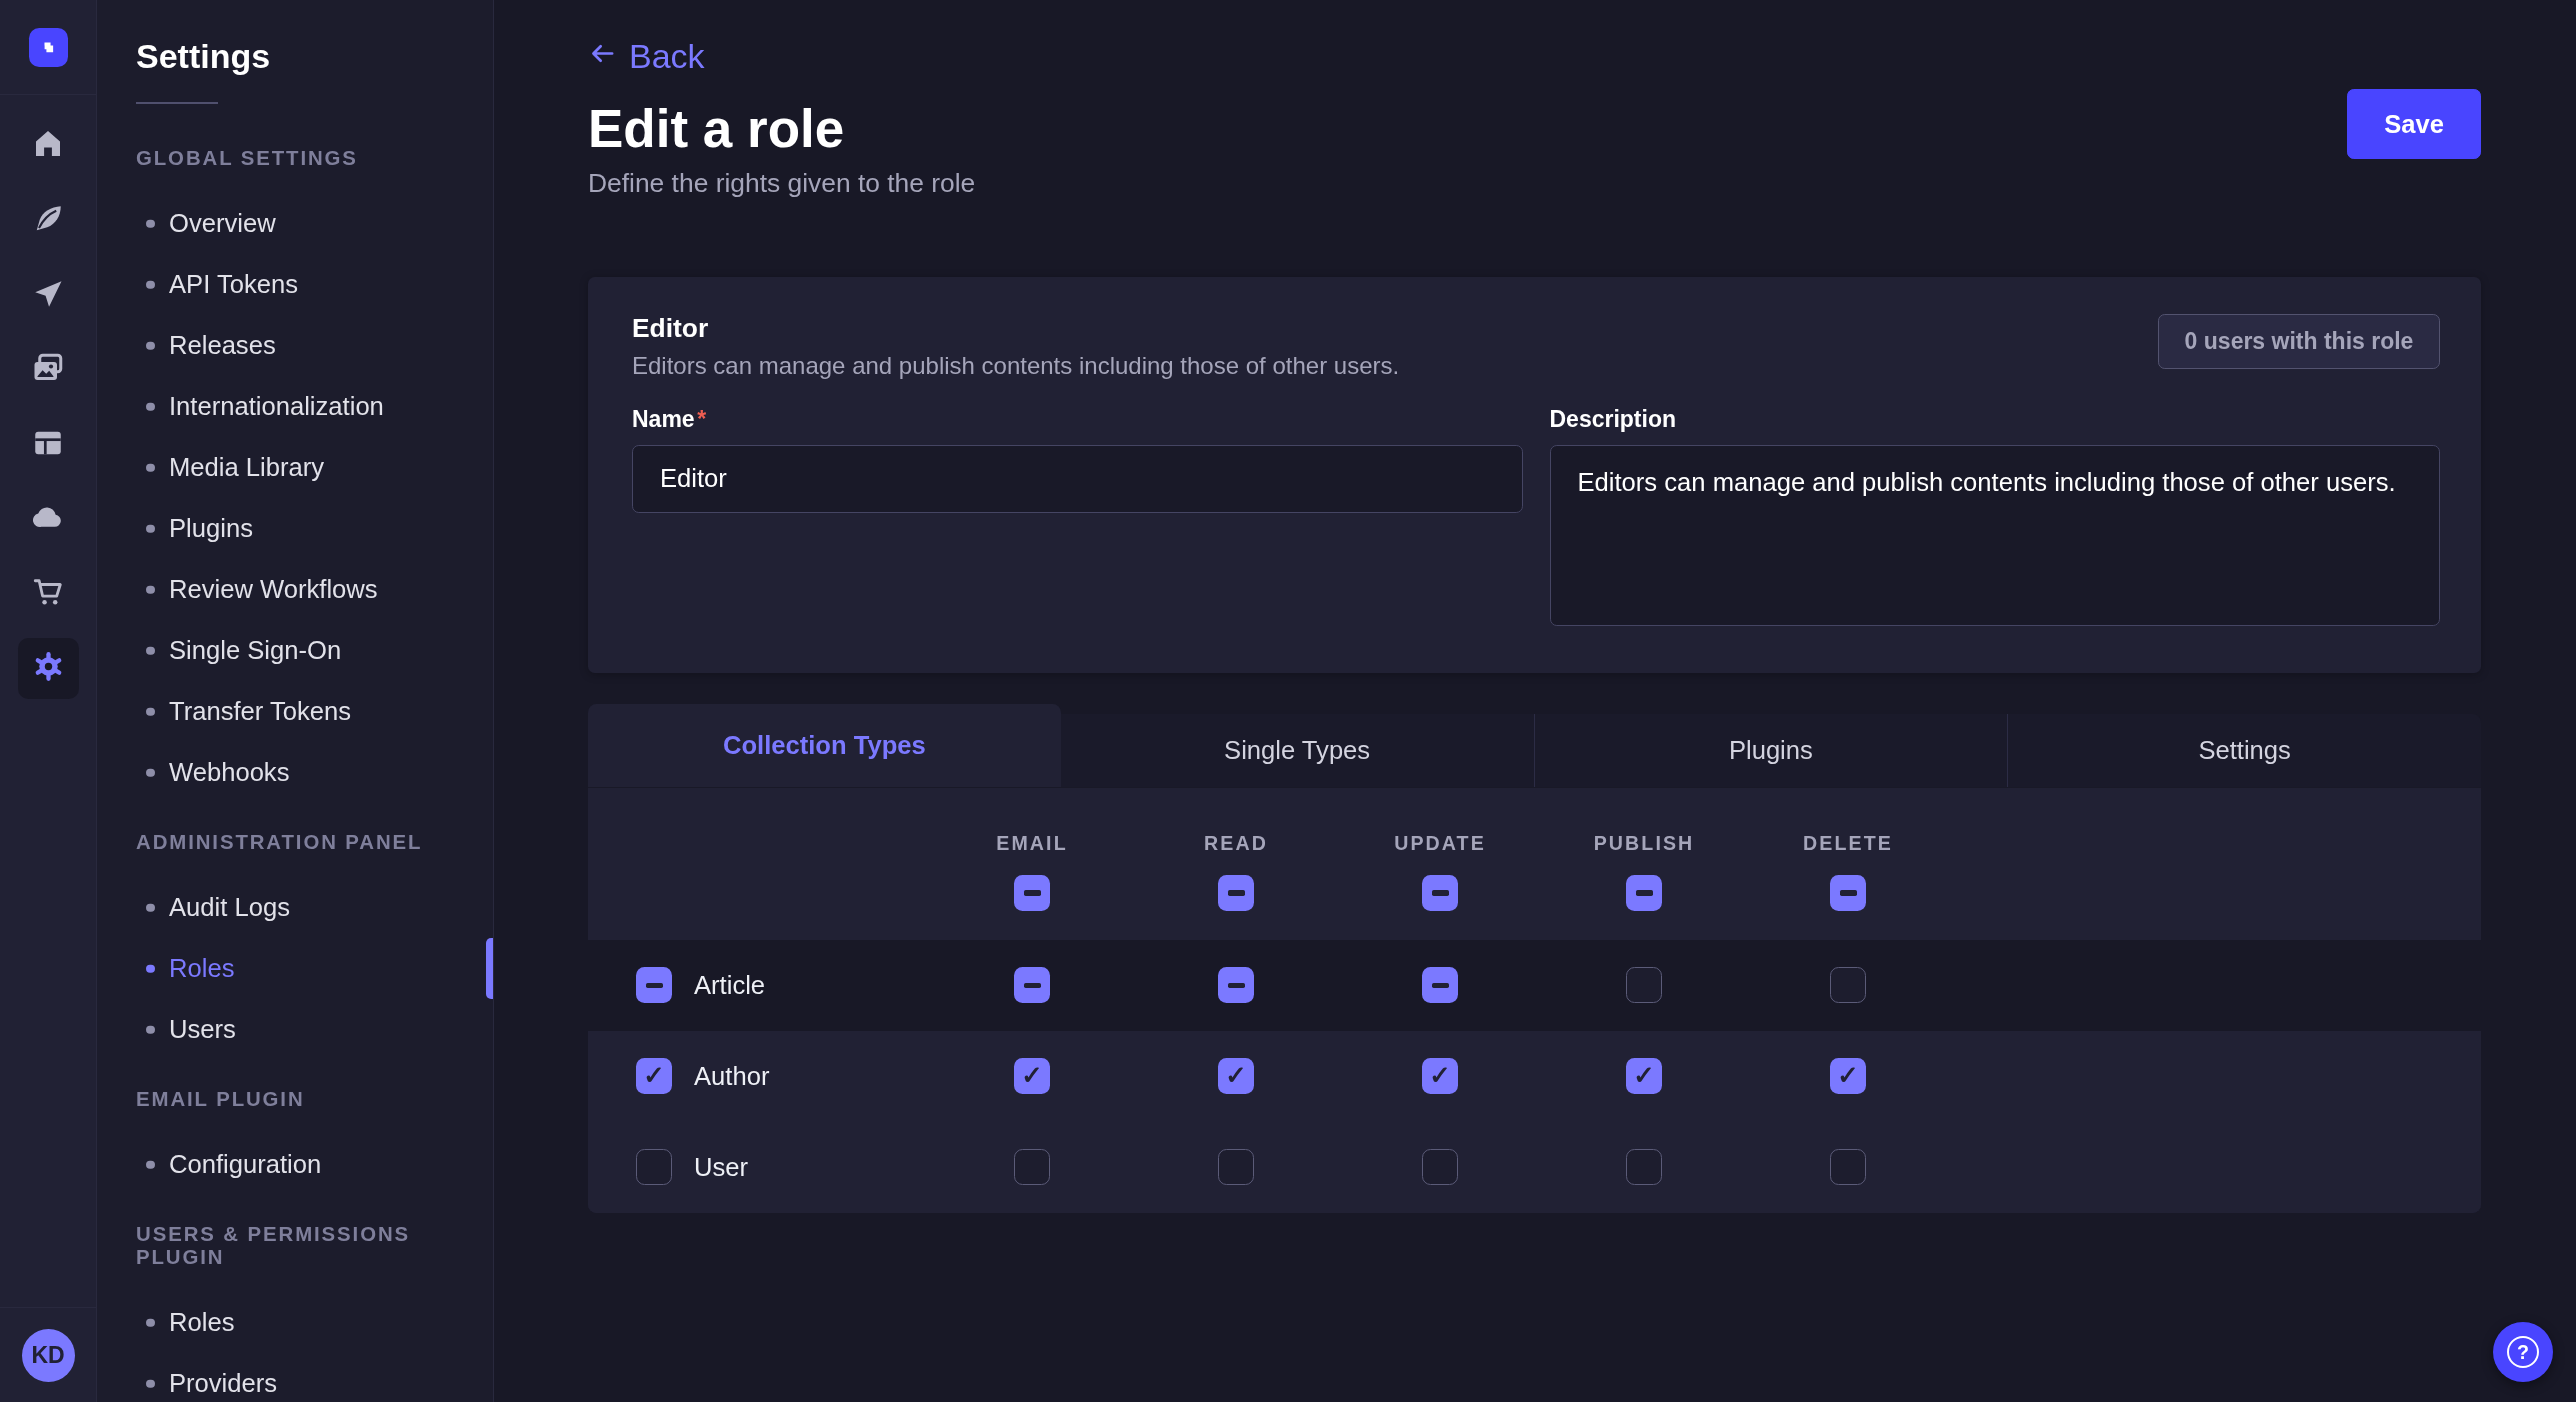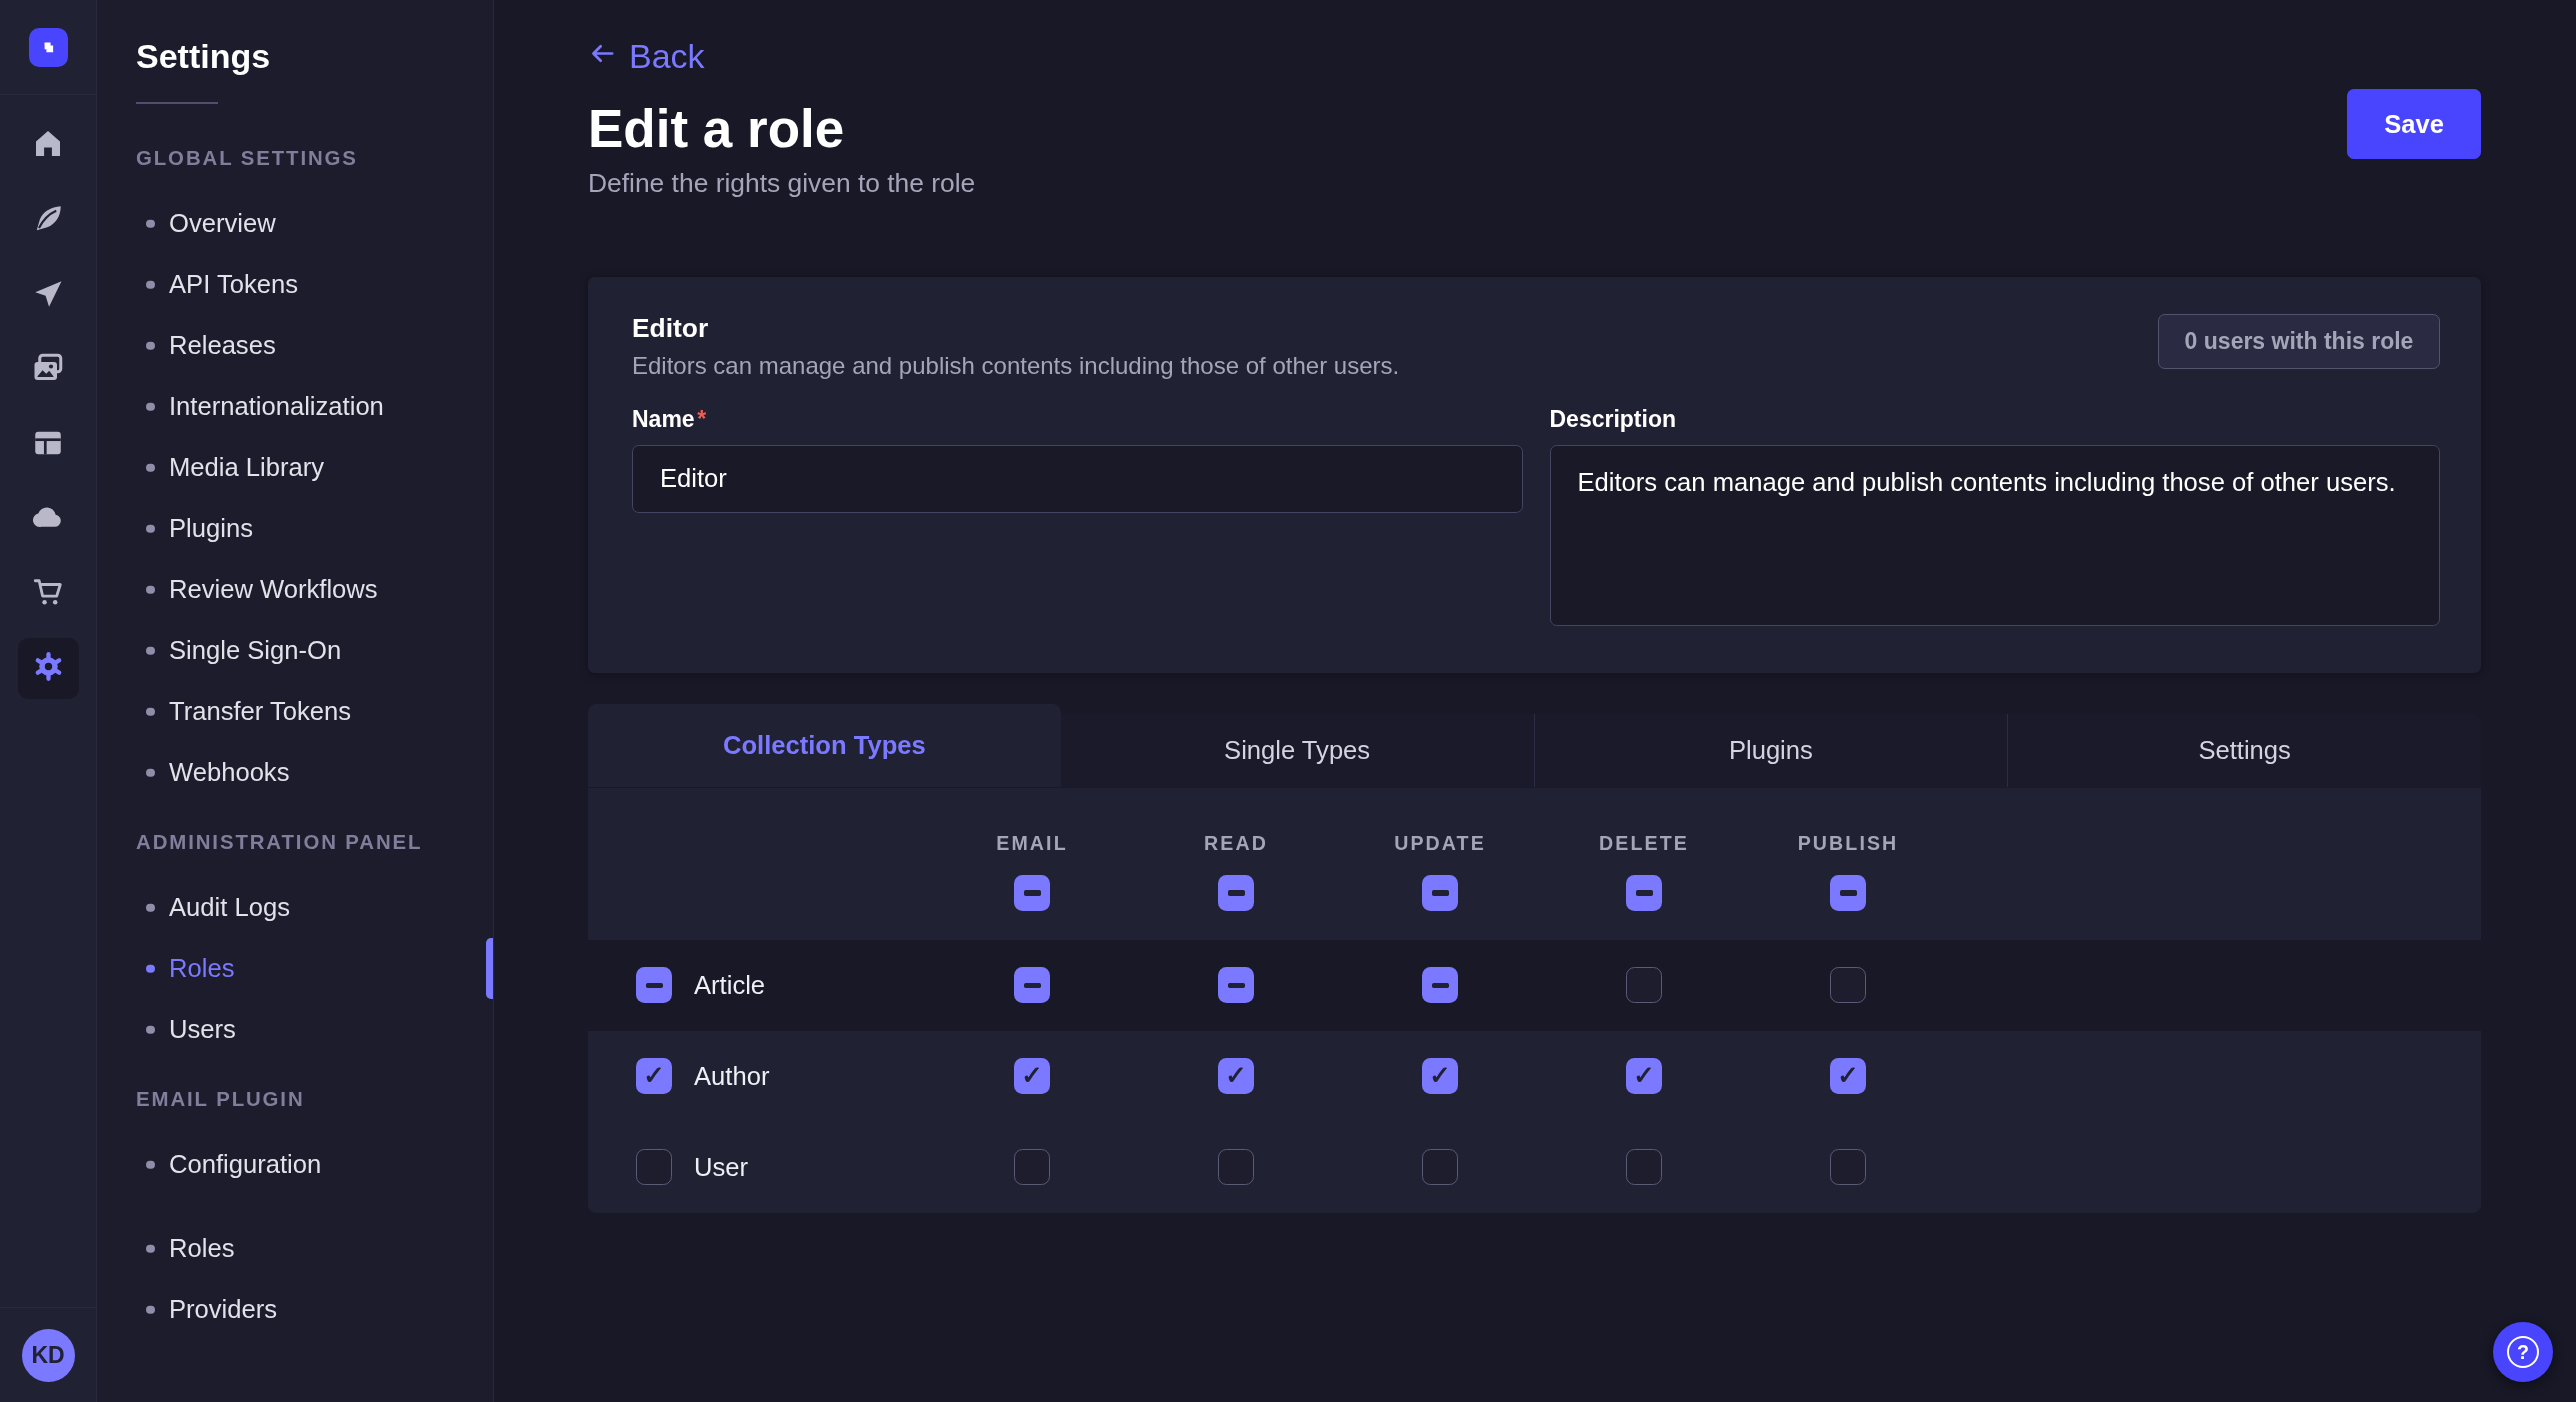--- a/index.html
+++ b/index.html
@@ -221,20 +221,21 @@
         </li>
     </ul>
 
     <div class="nav-label">EMAIL PLUGIN</div>
     <ul>
       <li class="nav-item normal">
           <span>Configuration</span>
         </li>
     </ul>
 
+    <div class="nav-label">USERS &amp; PERMISSIONS PLUGIN</div>
     <ul>
       <li class="nav-item normal">
           <span>Roles</span>
         </li>
       <li class="nav-item normal">
           <span>Providers</span>
         </li>
     </ul>
   </aside>
 
@@ -296,25 +297,25 @@
           </div>
           <div class="th-cell">
             <span class="th-label">READ</span>
             <span class="cbx indeterminate"></span>
           </div>
           <div class="th-cell">
             <span class="th-label">UPDATE</span>
             <span class="cbx indeterminate"></span>
           </div>
           <div class="th-cell">
+            <span class="th-label">PUBLISH</span>
+            <span class="cbx indeterminate"></span>
+          </div>
+          <div class="th-cell">
             <span class="th-label">DELETE</span>
-            <span class="cbx indeterminate"></span>
-          </div>
-          <div class="th-cell">
-            <span class="th-label">PUBLISH</span>
             <span class="cbx indeterminate"></span>
           </div>
           <div></div>
         </div>
 
         <div class="grid trow dark">
           <div class="row-head">
             <span class="cbx indeterminate"></span>
             <span class="row-label">Article</span>
           </div>

